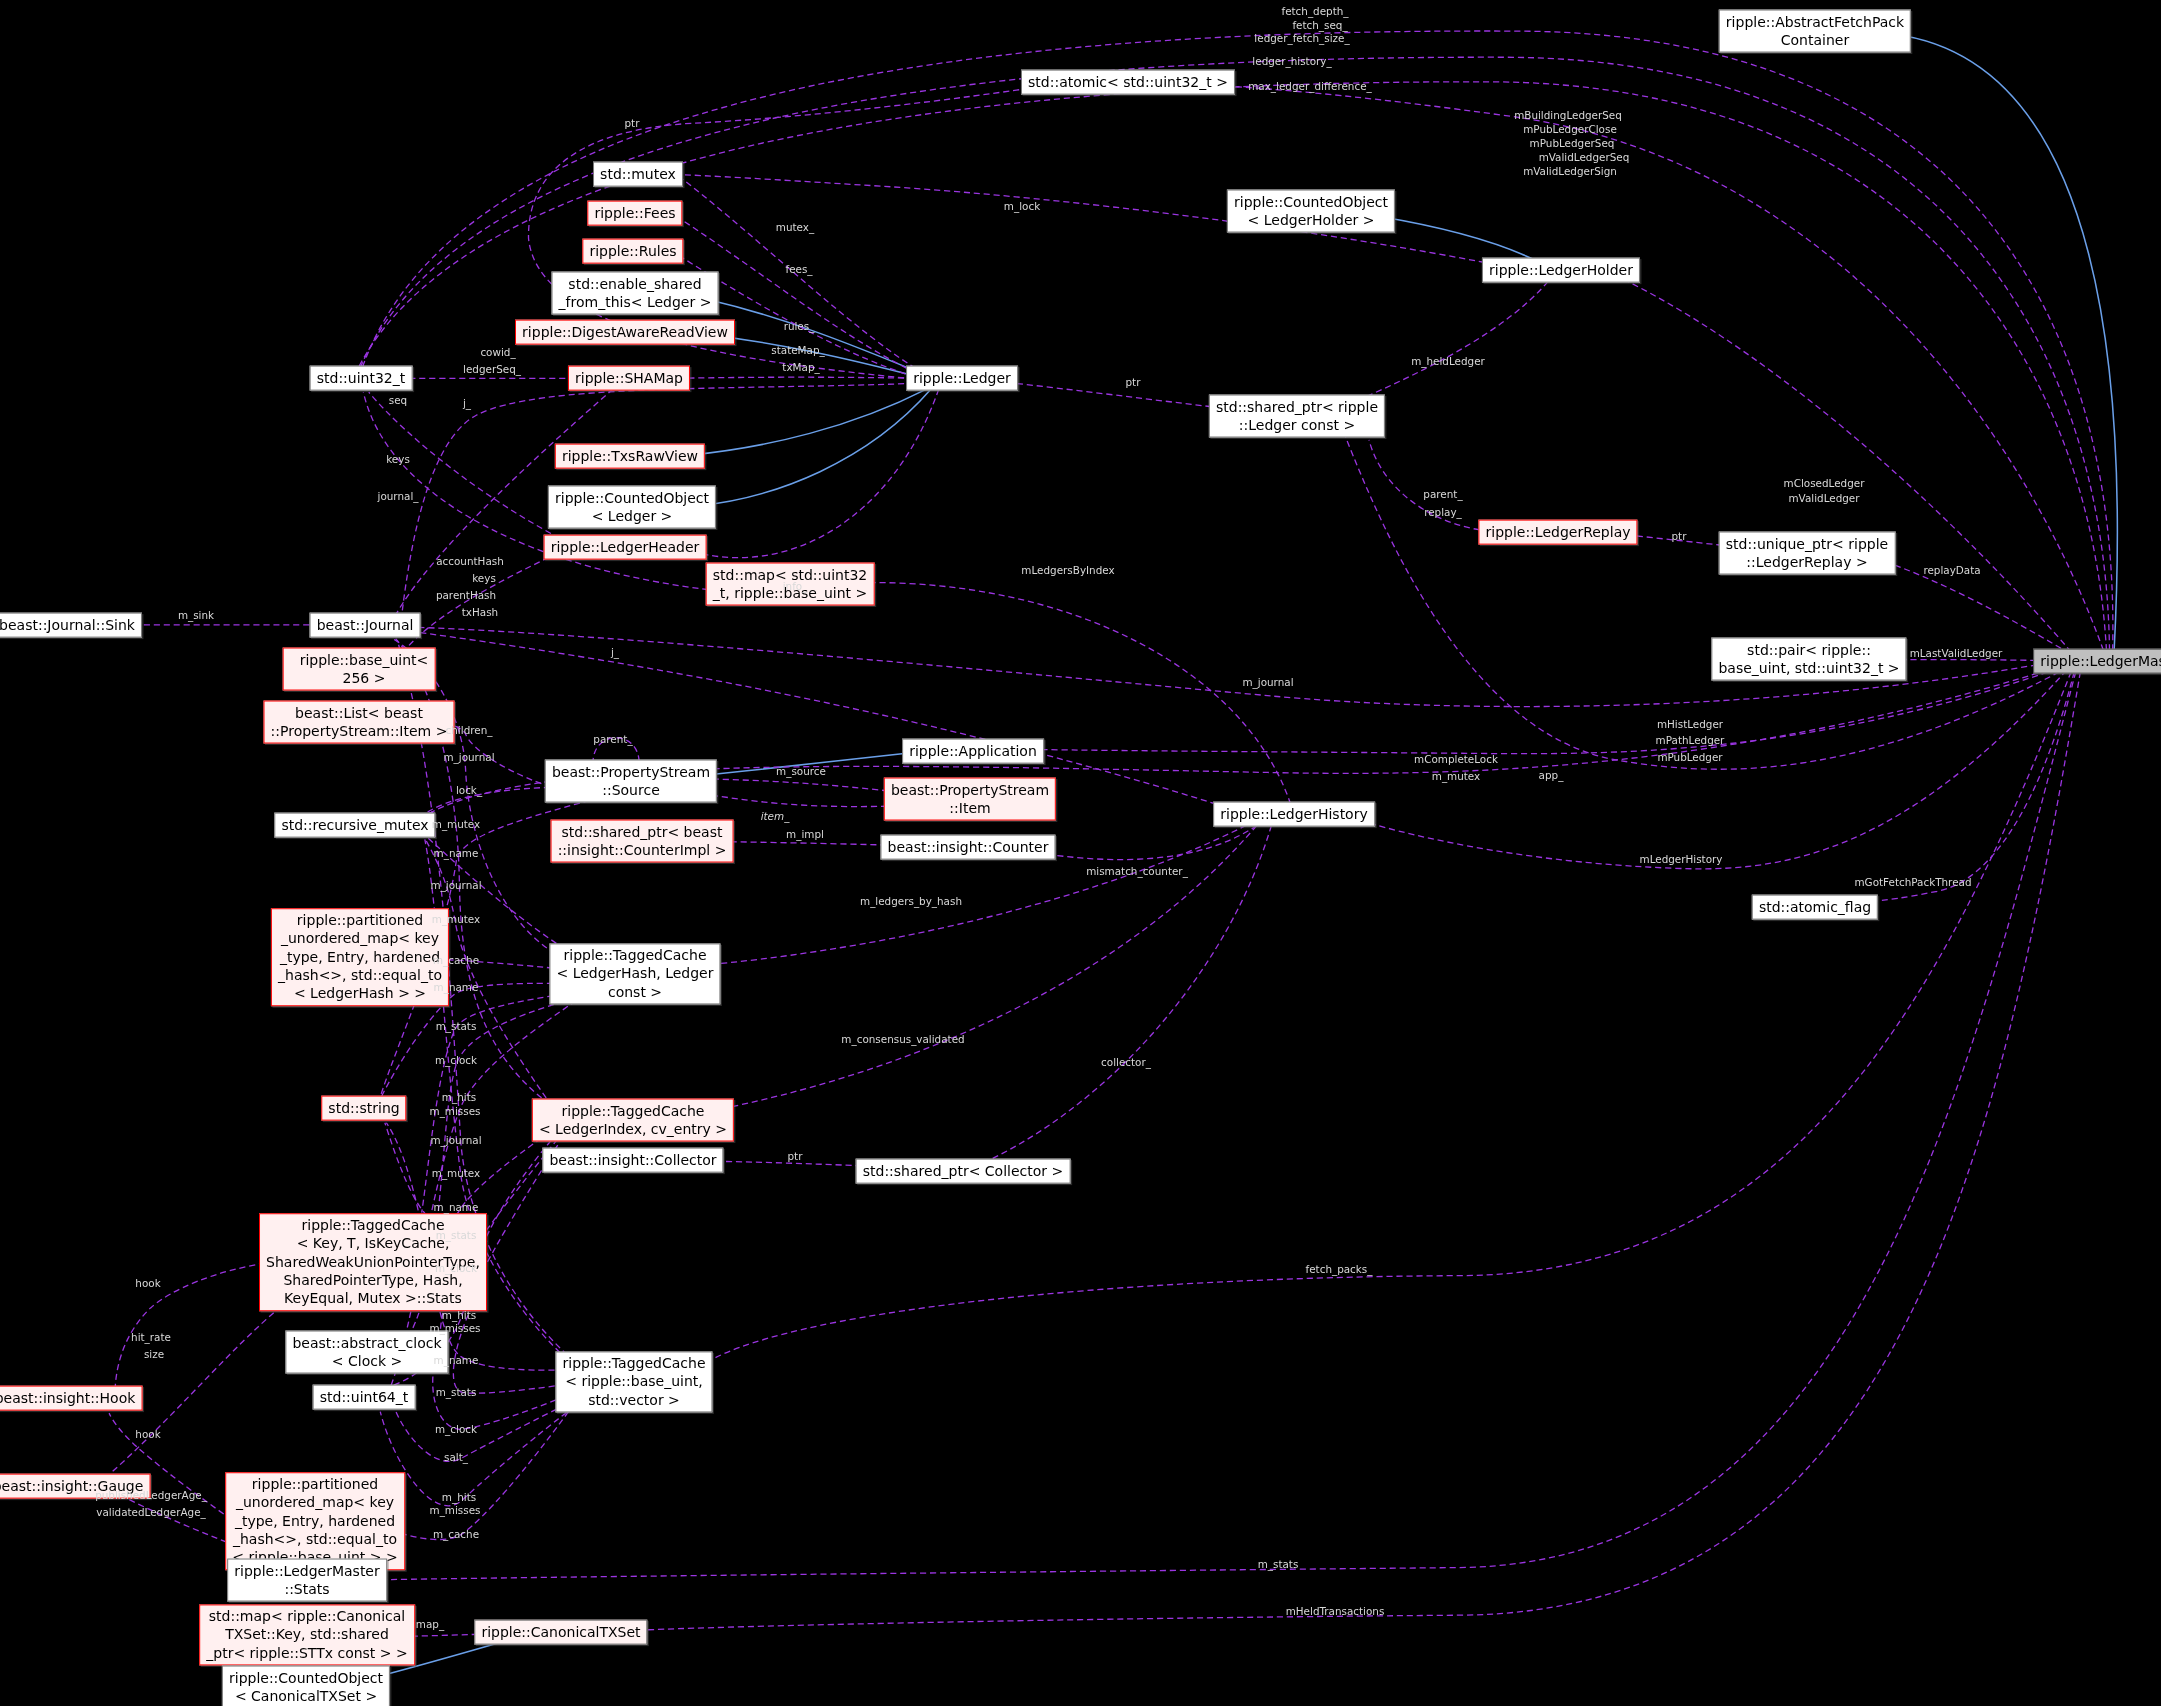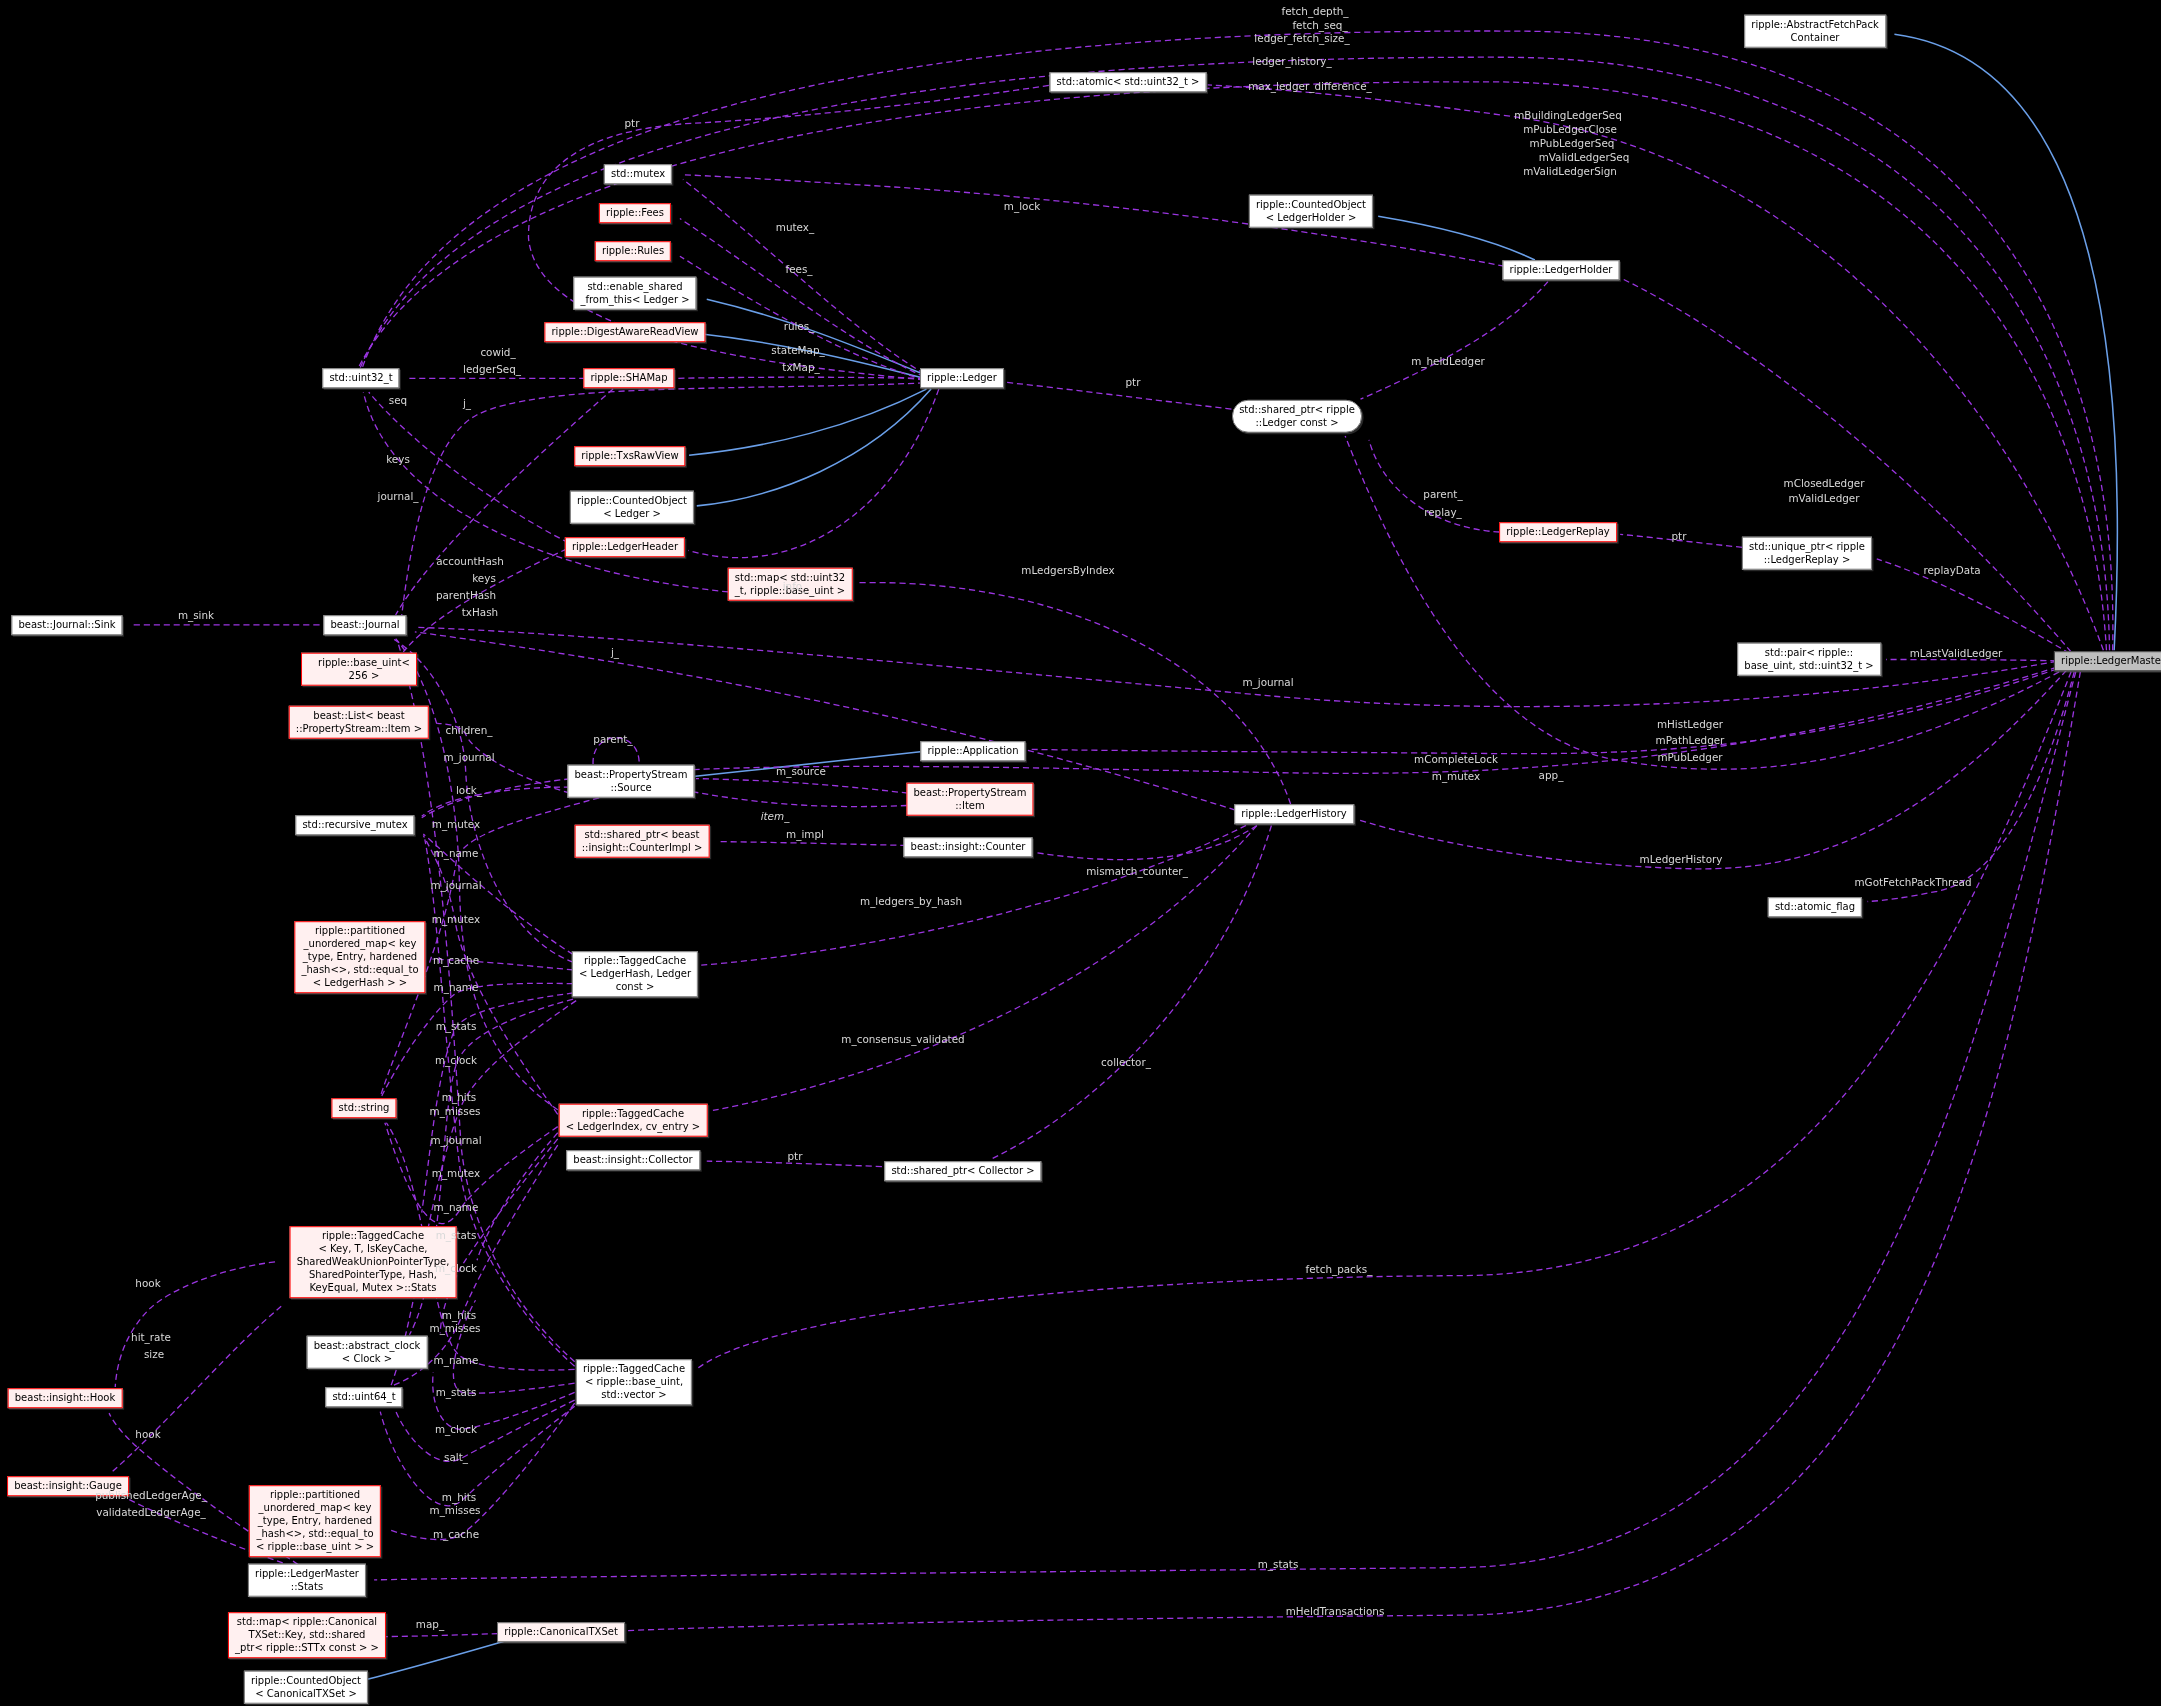--- a/index.html
+++ b/index.html
@@ -3,21 +3,21 @@
 <meta charset="utf-8">
 <style>
   html,body{margin:0;padding:0;background:#000;}
   .stage{position:relative;width:2161px;height:1707px;background:#000;overflow:hidden;
          font-family:"DejaVu Sans",sans-serif;}
   .edges{position:absolute;left:0;top:0;width:100%;height:100%;}
   .edges path{fill:none;}
   .edges path.u{stroke:#9a35e0;stroke-width:1.7;stroke-dasharray:8 5;}
   .edges path.i{stroke:#6a9fe8;stroke-width:2;}
   .node{position:absolute;transform:translate(-50%,-50%);background:#fff;border:1.2px solid #777;
-        color:#000;font-size:10px;line-height:1.3;padding:2.3px 6.1px;white-space:pre;text-align:center;
+        color:#000;font-size:14px;line-height:1.3;padding:2.3px 6.1px;white-space:pre;text-align:center;
         box-shadow:1.5px 1.5px 0 rgba(90,90,90,.45);}
   .node.accent{background:#fff0f0;border:1.5px solid #ff0000;}
   .node.current{background:#bfbfbf;border:1.2px solid #444;}
   .node.soft{background:#fff2f2;border:1.2px solid #666;}
   .elabel{position:absolute;transform:translate(-50%,-50%);color:#d9d9d9;font-size:10.4px;
           white-space:pre;text-align:center;}
 </style>
 </head>
 <body>
 
@@ -125,21 +125,21 @@
       <div class="node accent" style="left: 633px; top: 251px;">ripple::Rules</div>
       <div class="node plain" style="left: 635px; top: 293px;">std::enable_shared
 _from_this&lt; Ledger &gt;</div>
       <div class="node accent" style="left: 625px; top: 332px;">ripple::DigestAwareReadView</div>
       <div class="node accent" style="left: 629px; top: 378px;">ripple::SHAMap</div>
       <div class="node plain" style="left: 361px; top: 378px;">std::uint32_t</div>
       <div class="node plain" style="left: 962px; top: 378px;">ripple::Ledger</div>
       <div class="node plain" style="left: 1311px; top: 211px;">ripple::CountedObject
 &lt; LedgerHolder &gt;</div>
       <div class="node plain" style="left: 1561px; top: 270px;">ripple::LedgerHolder</div>
-      <div class="node plain" style="left: 1297px; top: 416px; border-radius: 16px;">std::shared_ptr&lt; ripple
+      <div class="node plain" style="left: 1297px; top: 416px;">std::shared_ptr&lt; ripple
 ::Ledger const &gt;</div>
       <div class="node accent" style="left: 630px; top: 456px;">ripple::TxsRawView</div>
       <div class="node plain" style="left: 632px; top: 507px;">ripple::CountedObject
 &lt; Ledger &gt;</div>
       <div class="node accent" style="left: 625px; top: 547px;">ripple::LedgerHeader</div>
       <div class="node accent" style="left: 790px; top: 584px;">std::map&lt; std::uint32
 _t, ripple::base_uint &gt;</div>
       <div class="node accent" style="left: 1558px; top: 532px;">ripple::LedgerReplay</div>
       <div class="node plain" style="left: 1807px; top: 553px;">std::unique_ptr&lt; ripple
 ::LedgerReplay &gt;</div>

